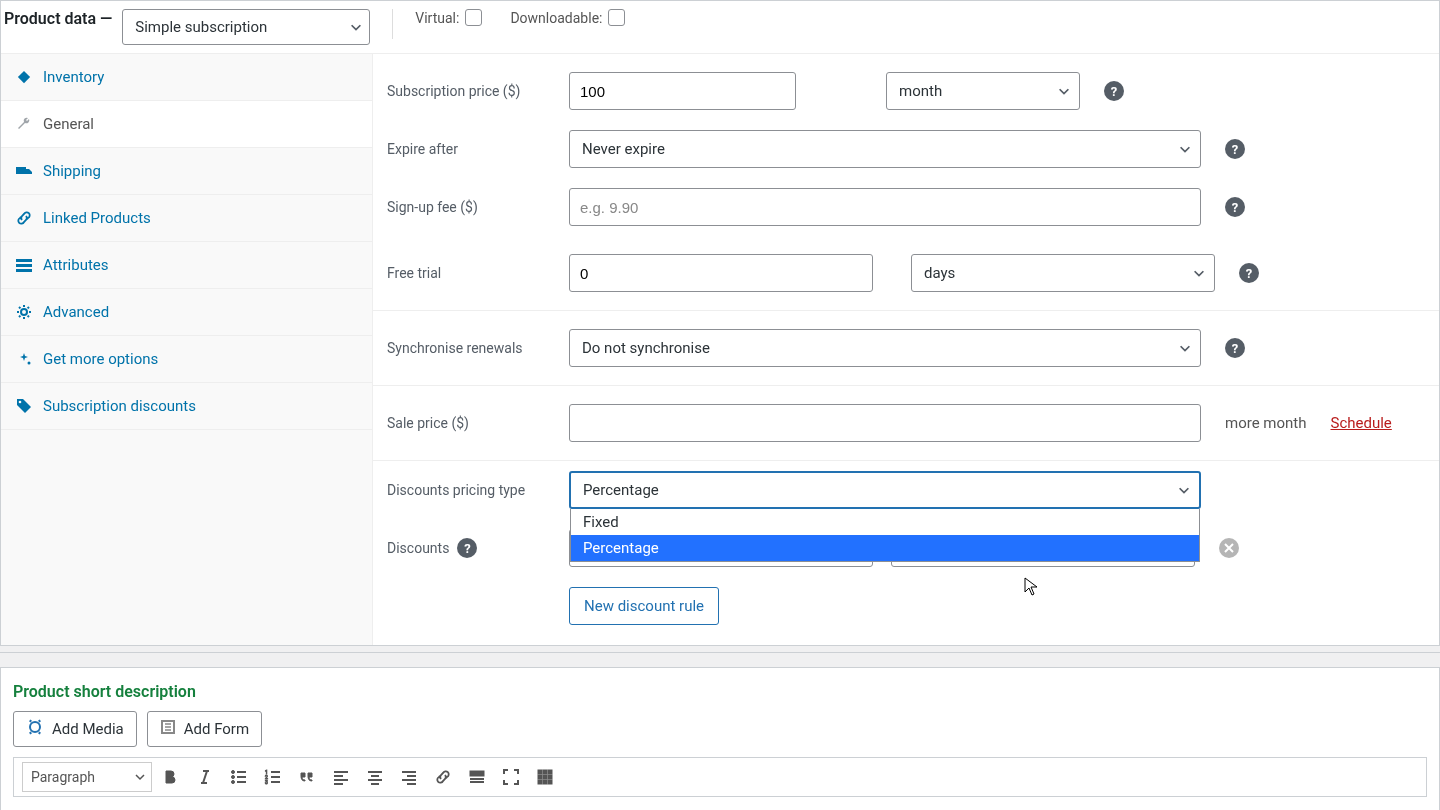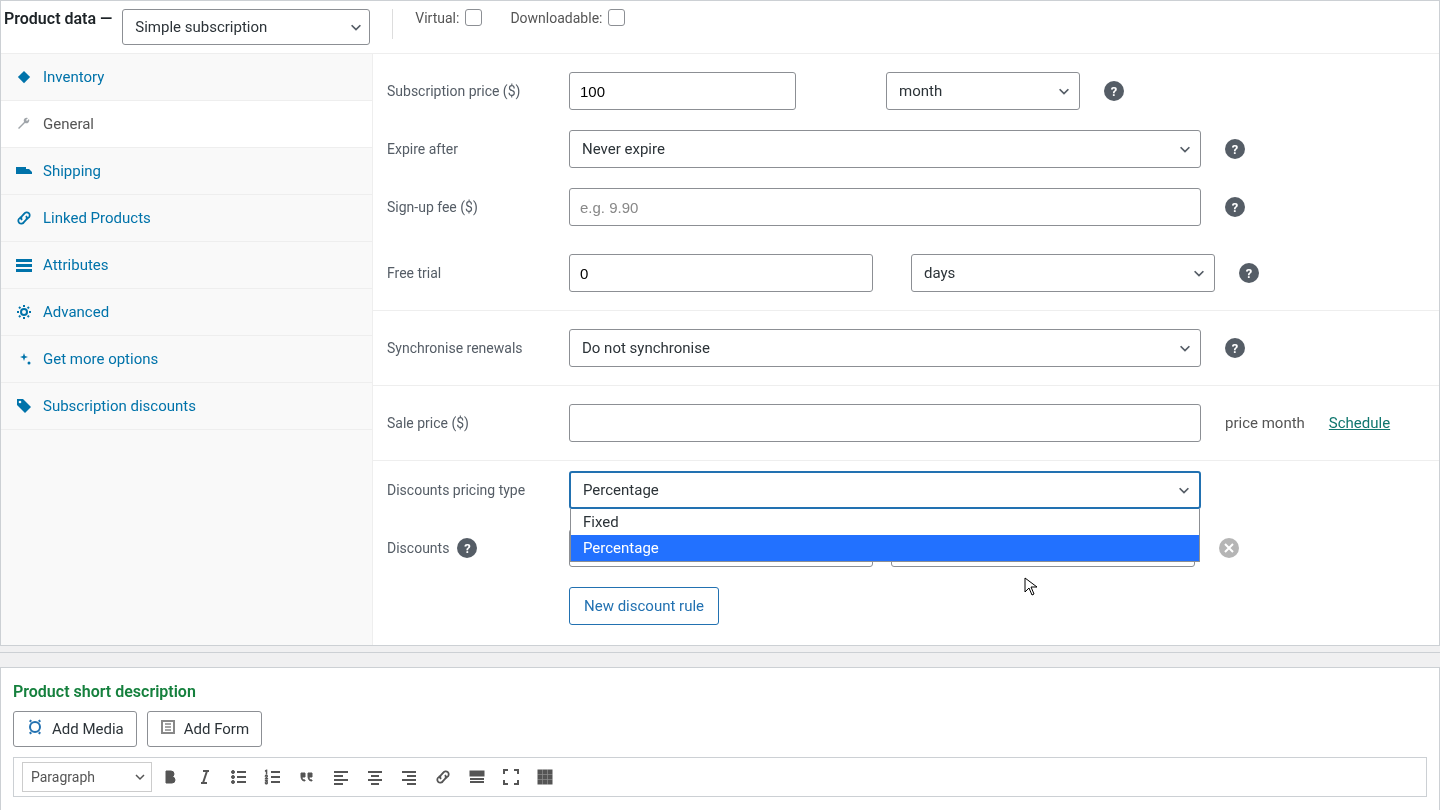--- a/index.html
+++ b/index.html
@@ -30,21 +30,21 @@
   .input.w-mid { width: 304px; }
   .input.w-large { width: 632px; }
   .sel { position: relative; height: 38px; border: 1px solid #8c8f94; border-radius: 3px; background: #fff; display: inline-flex; align-items: center; }
   .sel .chev { position: absolute; right: 8px; top: 50%; transform: translateY(-50%); color: #555d66; }
   .sel .label { padding: 0 34px 0 12px; font-size: 15px; color: #2c3338; }
   .sel.w-small { width: 194px; }
   .sel.w-unit { width: 304px; }
   .sel.w-large { width: 632px; }
   .help { width: 20px; height: 20px; border-radius: 50%; background: #555d66; color: #fff; display: inline-flex; align-items: center; justify-content: center; font-size: 13px; font-weight: bold; margin-left: 10px; }
   .after-text { font-size: 15px; color: #555; margin-left: 10px; }
-  .link { color: #0f766e; text-decoration: underline; cursor: pointer; }
+  .link { color: #b91c1c; text-decoration: underline; cursor: pointer; }
   .sel.open { border: 2px solid #2271b1; }
   .dropdown { position: absolute; top: 36px; left: -1px; right: -1px; background: #fff; border: 1px solid #8c8f94; border-top: none; z-index: 10; }
   .opt { padding: 4px 12px; font-size: 15px; color: #2c3338; cursor: default; }
   .opt.hl { background: #2271ff; color: #fff; }
   .discount-row { display: flex; align-items: center; gap: 18px; }
   .discount-row .input { width: 304px; height: 38px; }
   .remove-circ { width: 20px; height: 20px; border-radius: 50%; background: #b5b5b5; color: #fff; display: inline-flex; align-items: center; justify-content: center; font-size: 12px; margin-left: 6px; }
   .btn-outline { height: 38px; padding: 0 14px; border: 1px solid #2271b1; border-radius: 3px; background: #fff; color: #2271b1; font-size: 15px; display: inline-flex; align-items: center; }
   .cursor { position: absolute; left: 453px; top: 42px; pointer-events: none; }
   .cursor svg { display: block; }
@@ -221,21 +221,21 @@
                 <path d="M3 6l5 5 5-5" fill="none" stroke="currentColor" stroke-width="2"></path>
               </svg>
             </span>
         </div>
         <span class="help">?</span>
       </div>
 
       <div class="row bordered">
         <div class="row-label">Sale price ($)</div>
         <input class="input w-large" value="" style="">
-        <span class="after-text">price month</span>
+        <span class="after-text">more month</span>
         <span class="after-text link">Schedule</span>
       </div>
 
       <div class="row">
         <div class="row-label">Discounts pricing type</div>
         <div class="pricing-open-wrap">
           <div class="sel w-large open">
             <span class="label">Percentage</span>
             <span class="chev">
                 <svg width="14" height="14" viewBox="0 0 16 16">

